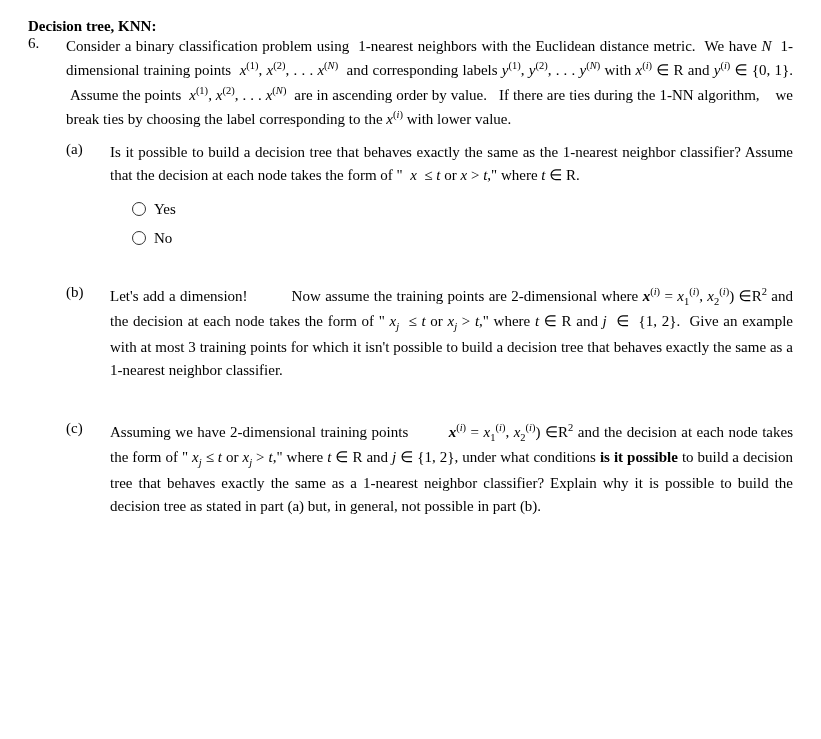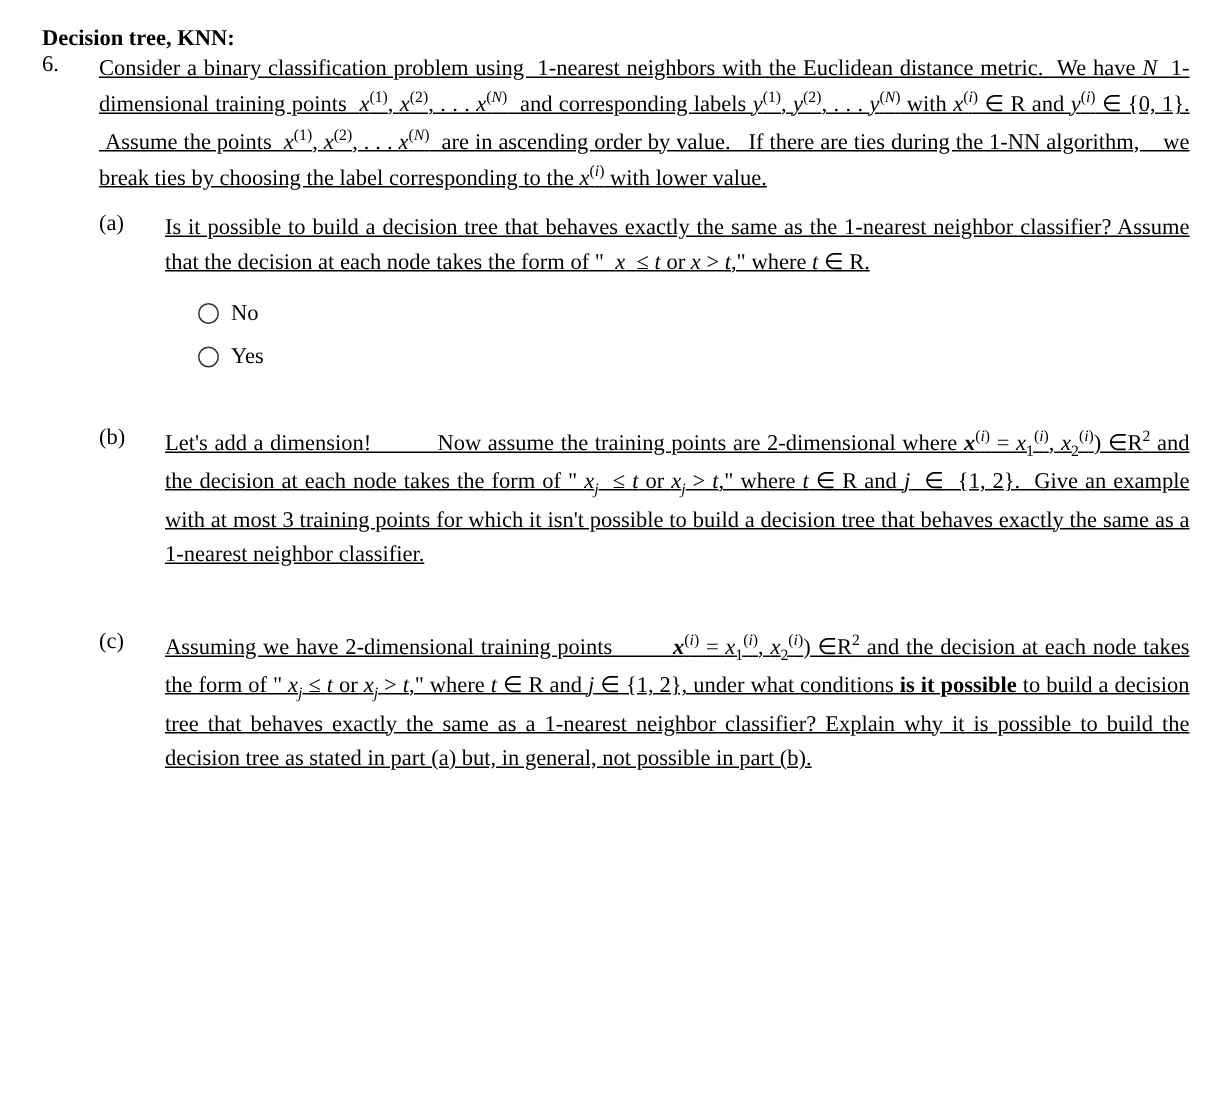--- a/index.html
+++ b/index.html
@@ -24,21 +24,20 @@
       width: 38px;
       font-size: 15px;
     }
     .question-body {
       margin-left: 38px;
     }
     .question-text {
       line-height: 1.55;
       margin-bottom: 10px;
       text-align: justify;
-      text-decoration: underline;
     }
     .sub-question {
       margin-bottom: 14px;
     }
     .sub-label {
       float: left;
       width: 42px;
       font-size: 15px;
     }
     .sub-body {
@@ -87,25 +86,25 @@
     </div>
 
     <div class="sub-question clearfix">
       <div class="sub-label">(a)</div>
       <div class="sub-body">
         <div class="question-text">
           Is it possible to build a decision tree that behaves exactly the same as the 1-nearest neighbor classifier? Assume that the decision at each node takes the form of "&nbsp; <span class="math">x</span> &nbsp;≤ <span class="math">t</span> or <span class="math">x</span> &gt; <span class="math">t</span>," where <span class="math">t</span> ∈ R.
         </div>
         <div class="radio-option">
           <span class="radio-circle"></span>
-          <span>No</span>
+          <span>Yes</span>
         </div>
         <div class="radio-option">
           <span class="radio-circle"></span>
-          <span>Yes</span>
+          <span>No</span>
         </div>
       </div>
     </div>
 
     <div class="sub-question clearfix section-gap">
       <div class="sub-label">(b)</div>
       <div class="sub-body">
         <div class="question-text">
           Let's add a dimension! &nbsp;&nbsp;&nbsp;&nbsp;&nbsp;&nbsp;&nbsp;&nbsp;&nbsp;Now assume the training points are 2-dimensional where <span class="math"><b>x</b></span><sup>(<span class="math">i</span>)</sup> = <span class="math">x</span><sub>1</sub><sup>(<span class="math">i</span>)</sup>, <span class="math">x</span><sub>2</sub><sup>(<span class="math">i</span>)</sup>) ∈R<sup>2</sup> and the decision at each node takes the form of " <span class="math">x<sub>j</sub></span> &nbsp;≤ <span class="math">t</span> or <span class="math">x<sub>j</sub></span> &gt; <span class="math">t</span>," where <span class="math">t</span> ∈ R and <span class="math">j</span> &nbsp;∈ &nbsp;{1, 2}. &nbsp;Give an example with at most 3 training points for which it isn't possible to build a decision tree that behaves exactly the same as a 1-nearest neighbor classifier.
         </div>

